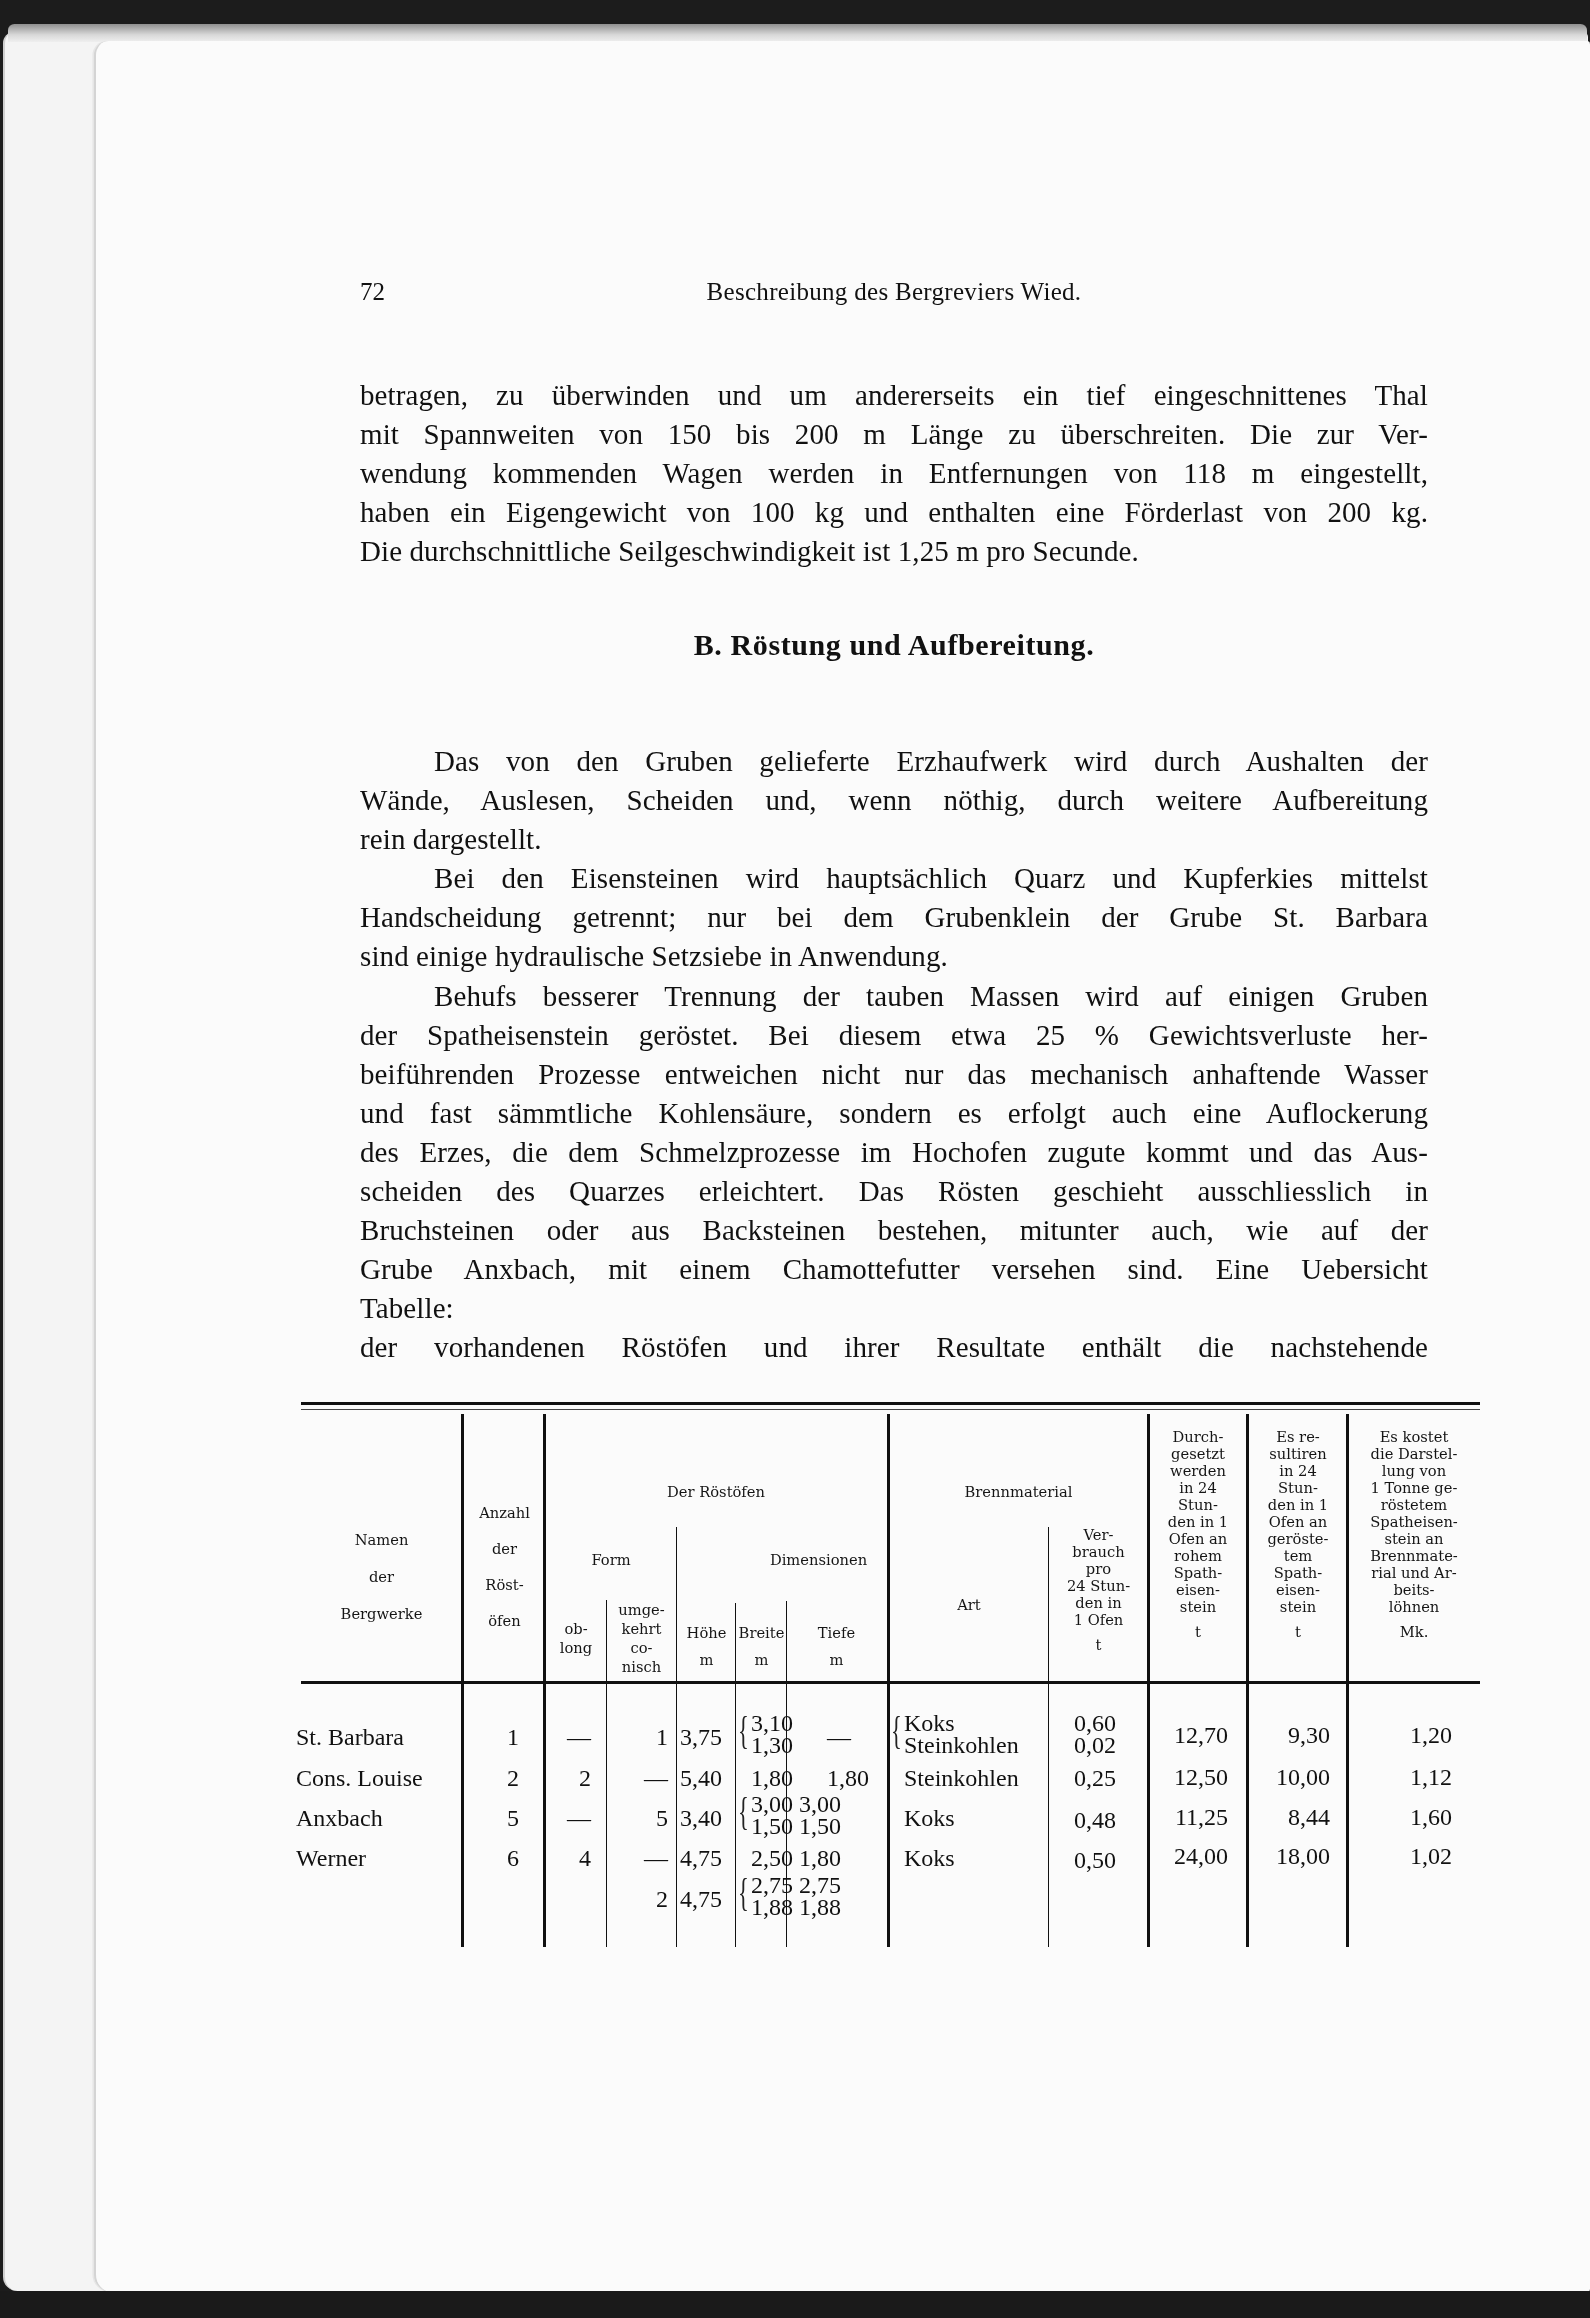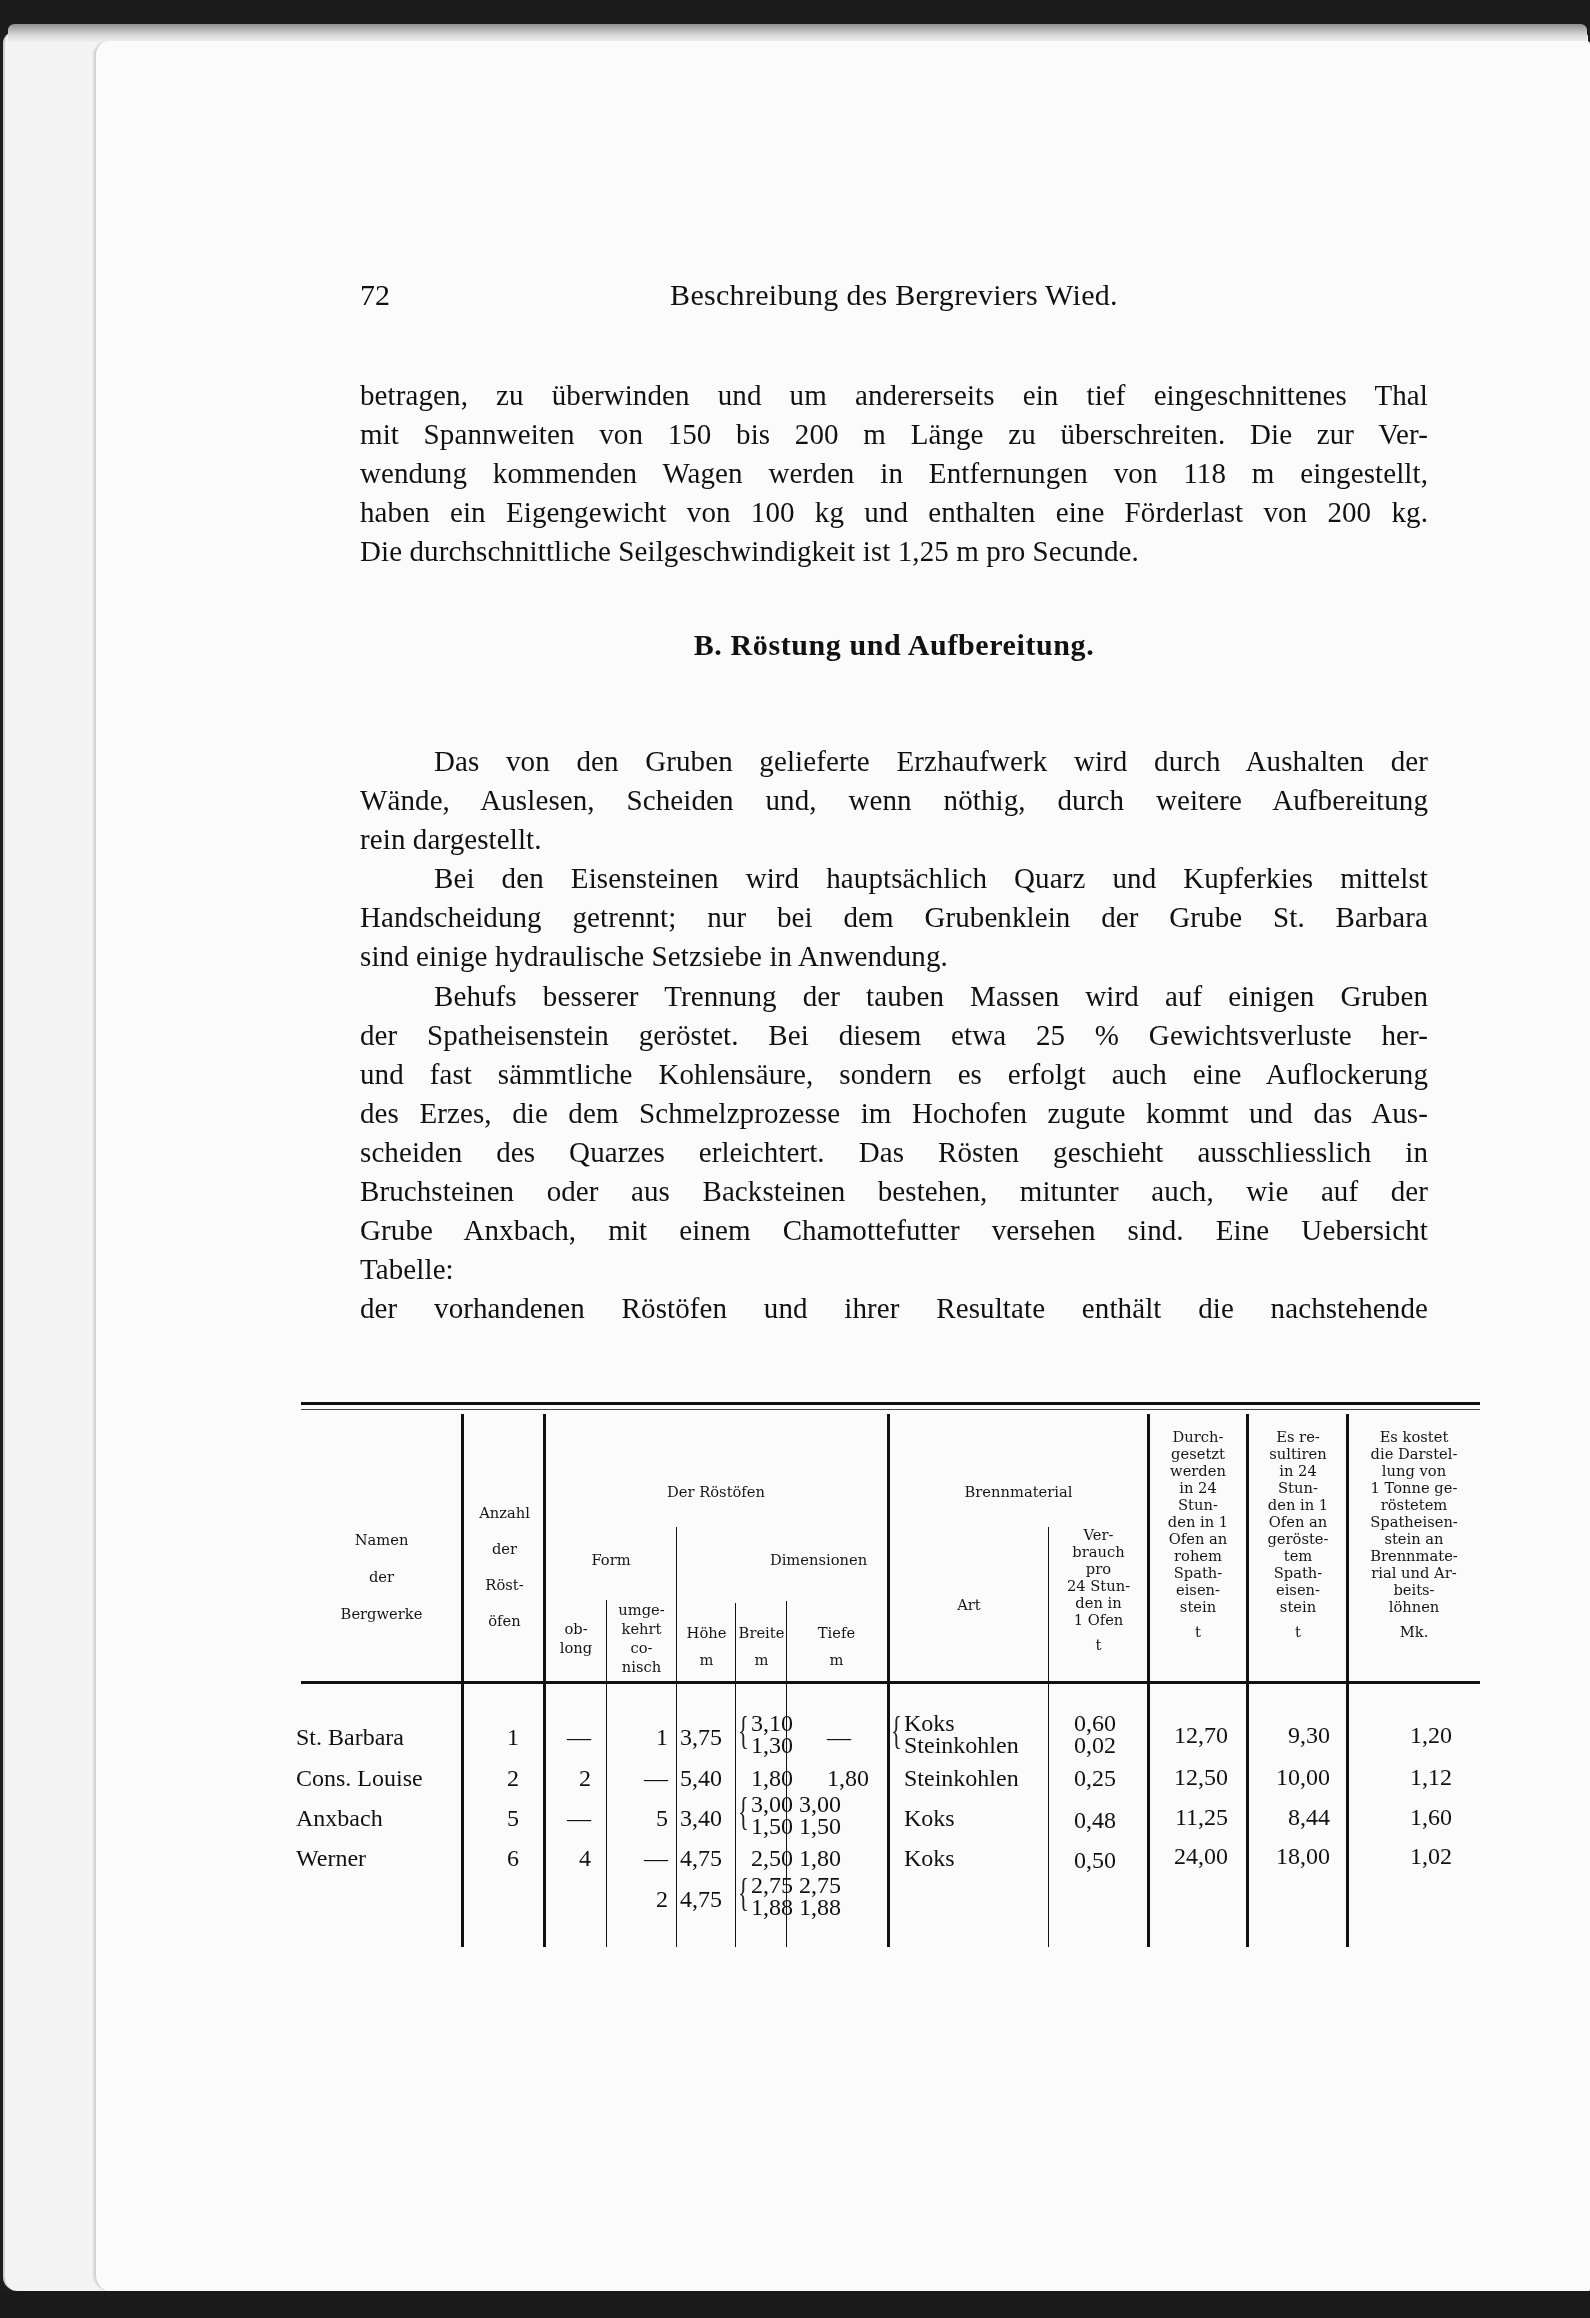--- a/index.html
+++ b/index.html
@@ -25,21 +25,21 @@
     background: linear-gradient(#8f8f8f, #d8d8d8 60%, #efefef);
     border-radius: 6.4px 6.4px 0 0;
   }
   .bottom-strip {
     position: absolute; left: 0; top: 2291px; width: 1591px; height: 28px; background: #1a1a1a;
   }
   .page { position: absolute; left: 0; top: 0; width: 1591px; height: 2319px; }
 
   .runhead {
     position: absolute; top: 278px; left: 360px; width: 1068px; height: 35px;
-    font-family: "Liberation Serif", serif; font-size: 30px;
+    font-family: "Liberation Serif", serif; font-size: 25px;
   }
   .runhead .num { position: absolute; left: 0; top: 0; }
   .runhead .title { position: absolute; left: 0; right: 0; top: 0; text-align: center; letter-spacing: 0.3px; }
 
   .para {
     position: absolute; left: 360px; width: 1068px;
     font-family: "Liberation Serif", serif; font-size: 29px; line-height: 39px;
     text-align: justify; text-align-last: left; letter-spacing: 0.1px; margin-top: 32px;
   }
   .para .line { display: block; text-align: justify; text-align-last: justify; white-space: nowrap; }
@@ -99,20 +99,21 @@
 
   <div class="para" style="top:827px">
     <span class="line indent">Bei den Eisensteinen wird hauptsächlich Quarz und Kupferkies mittelst</span>
     <span class="line">Handscheidung getrennt; nur bei dem Grubenklein der Grube St. Barbara</span>
     <span class="line last">sind einige hydraulische Setzsiebe in Anwendung.</span>
   </div>
 
   <div class="para" style="top:945px">
     <span class="line indent">Behufs besserer Trennung der tauben Massen wird auf einigen Gruben</span>
     <span class="line">der Spatheisenstein geröstet. Bei diesem etwa 25 % Gewichtsverluste her-</span>
+    <span class="line">beiführenden Prozesse entweichen nicht nur das mechanisch anhaftende Wasser</span>
     <span class="line">und fast sämmtliche Kohlensäure, sondern es erfolgt auch eine Auflockerung</span>
     <span class="line">des Erzes, die dem Schmelzprozesse im Hochofen zugute kommt und das Aus-</span>
     <span class="line">scheiden des Quarzes erleichtert. Das Rösten geschieht ausschliesslich in</span>
     <span class="line">Bruchsteinen oder aus Backsteinen bestehen, mitunter auch, wie auf der</span>
     <span class="line">Grube Anxbach, mit einem Chamottefutter versehen sind. Eine Uebersicht</span>
     <span class="line last">Tabelle:</span>
     <span class="line">der vorhandenen Röstöfen und ihrer Resultate enthält die nachstehende</span>
   </div>
 
   <div class="tbl">

